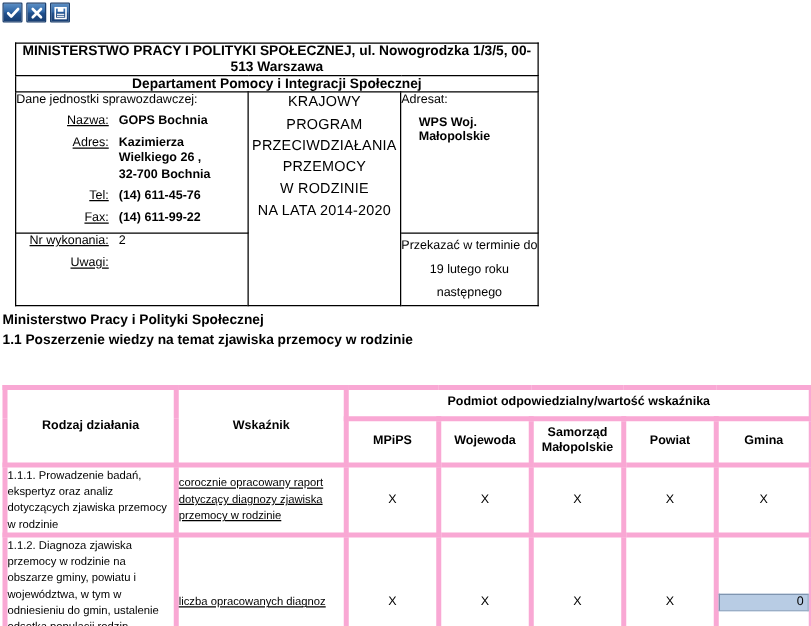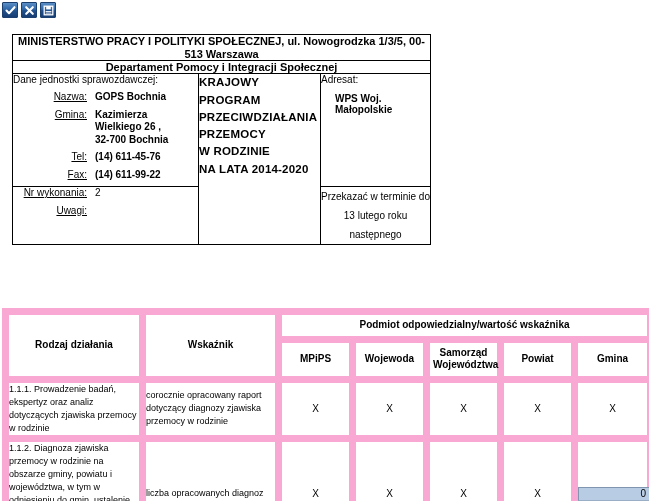--- a/index.html
+++ b/index.html
@@ -96,22 +96,23 @@
     font-weight: bold;
   }
   .kv .v.multi { white-space: pre-line; }
 
   .nrwyk-cell {
     padding: 4px 6px 3px 6px;
   }
   .kv.plain .v { font-weight: normal; }
 
   .prog-cell {
-    vertical-align: middle;
-    font-weight: bold;
+    text-align: center;
+    vertical-align: middle;
+    font-weight: normal;
     font-size: 11.5px;
     line-height: 1.5;
     letter-spacing: 0.2px;
     margin-left: 36px;
   }
   .adresat-cell {
     padding: 6px 8px;
     vertical-align: top;
     margin-left: 19px;
   }
@@ -140,21 +141,21 @@
   
   .main-table {
     position: absolute;
     left: 2px;
     top: 308px;
     width: 645px;
     border-collapse: collapse;
     table-layout: fixed;
   }
   .main-table th, .main-table td {
-    border: 7px solid #f9a8d4;
+    border: 4px solid #f9a8d4;
     padding: 0;
     vertical-align: middle;
   }
   .main-table th {
     font-weight: bold;
     font-size: 10px;
     text-align: center;
     padding: 4px 3px;
     line-height: 1.25;
   }
@@ -165,20 +166,21 @@
     padding: 6px 6px;
     vertical-align: middle;
     text-align: left;
   }
   .cell-indicator {
     font-size: 9px;
     line-height: 1.45;
     padding: 6px 6px;
     vertical-align: middle;
     text-align: left;
+    text-decoration: underline;
   }
   .cell-x {
     text-align: center;
     font-size: 10px;
     vertical-align: middle;
   }
   .cell-input {
     text-align: right;
     vertical-align: middle;
     padding: 0 3px;
@@ -245,21 +247,21 @@
       <td colspan="3" class="dept-cell">Departament Pomocy i Integracji Społecznej</td>
     </tr>
     <tr>
       <td class="unit-cell">
         <div class="unit-title">Dane jednostki sprawozdawczej:</div>
         <div class="kv">
           <div class="k">Nazwa:</div>
           <div class="v">GOPS Bochnia</div>
         </div>
         <div class="kv">
-          <div class="k">Gmina:</div>
+          <div class="k">Adres:</div>
           <div class="v multi">Kazimierza
 Wielkiego 26 ,
 32-700 Bochnia</div>
         </div>
         <div class="kv">
           <div class="k">Tel:</div>
           <div class="v">(14) 611-45-76</div>
         </div>
         <div class="kv">
           <div class="k">Fax:</div>
@@ -281,27 +283,29 @@
           <div class="k">Nr wykonania:</div>
           <div class="v">2</div>
         </div>
         <div class="kv plain">
           <div class="k">Uwagi:</div>
           <div class="v"></div>
         </div>
       </td>
       <td class="deadline-cell">
         <div>Przekazać w terminie do</div>
-        <div>13 lutego roku następnego</div>
+        <div>19 lutego roku następnego</div>
       </td>
     </tr>
   </tbody>
 </table>
 
 <div class="headings">
+  <div>Ministerstwo Pracy i Polityki Społecznej</div>
+  <div>1.1 Poszerzenie wiedzy na temat zjawiska przemocy w rodzinie</div>
 </div>
 
 <table class="main-table">
   <colgroup>
     <col style="width:137px">
     <col style="width:136px">
     <col style="width:74px">
     <col style="width:74px">
     <col style="width:74px">
     <col style="width:74px">
@@ -310,21 +314,21 @@
   <thead>
     <tr>
       <th rowspan="2">Rodzaj działania</th>
       <th rowspan="2">Wskaźnik</th>
       <th colspan="5" class="th-group">Podmiot odpowiedzialny/wartość wskaźnika</th>
     </tr>
     <tr>
       <th>MPiPS</th>
       <th>Wojewoda</th>
       <th style="white-space:pre-line;">Samorząd
-Województwa</th>
+Małopolskie</th>
       <th>Powiat</th>
       <th>Gmina</th>
     </tr>
   </thead>
   <tbody>
     <tr class="row-1">
       <td class="cell-action">1.1.1. Prowadzenie badań, ekspertyz oraz analiz dotyczących zjawiska przemocy w rodzinie</td>
       <td class="cell-indicator">corocznie opracowany raport dotyczący diagnozy zjawiska przemocy w rodzinie</td>
       <td class="cell-x">X</td>
       <td class="cell-x">X</td>

